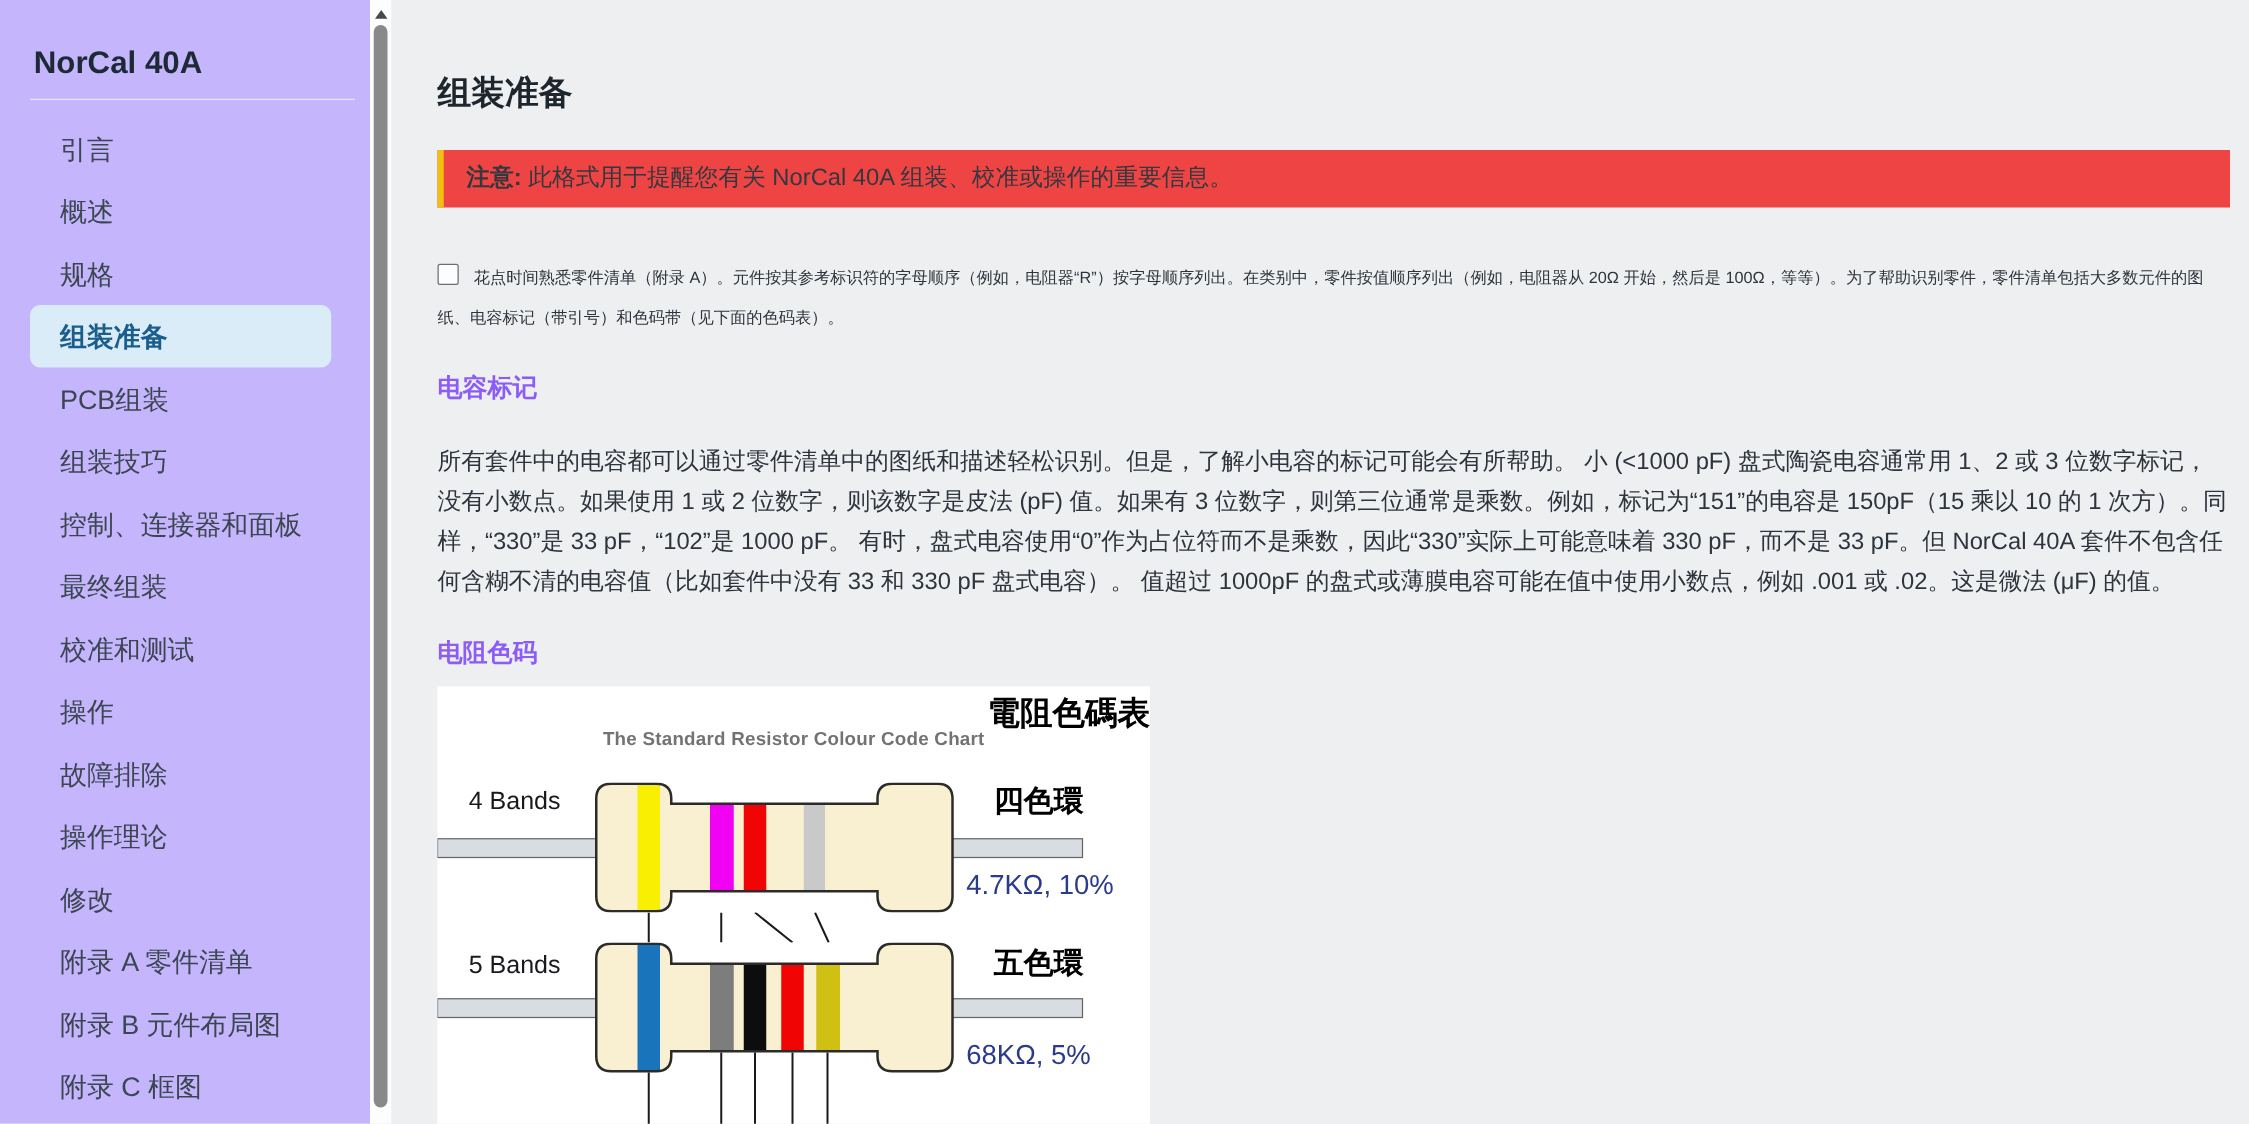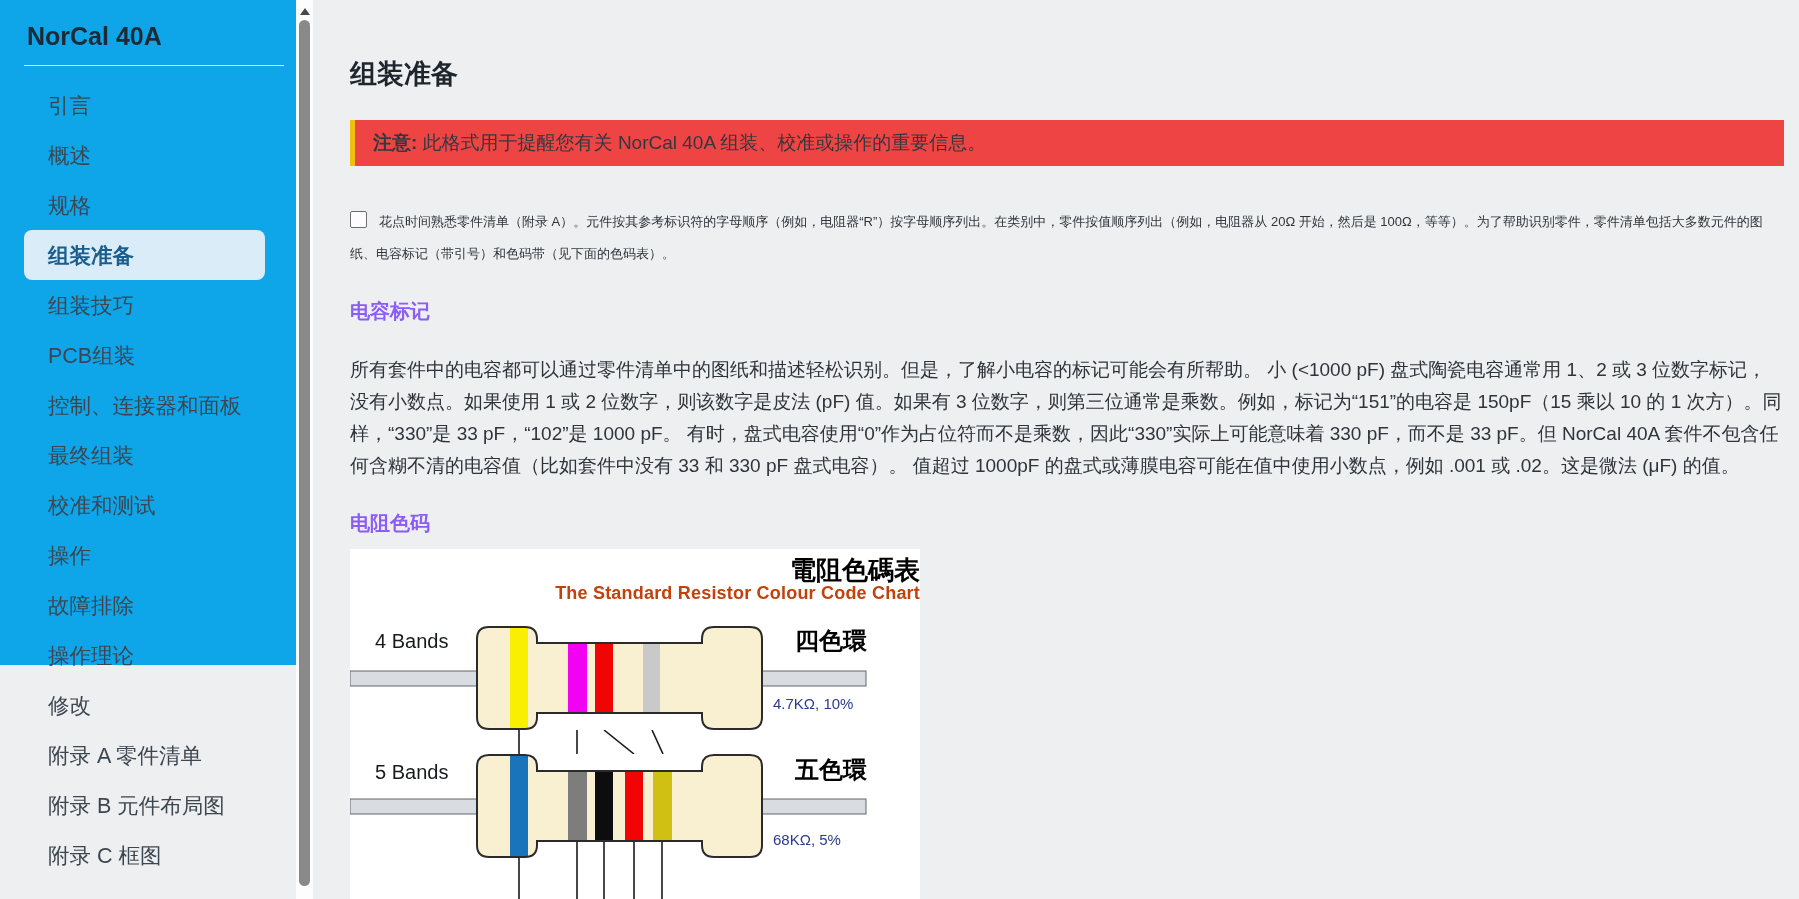--- a/index.html
+++ b/index.html
@@ -2,21 +2,21 @@
 <html><head>
 <meta charset="utf-8">
 <style>
   * { box-sizing: border-box; margin: 0; padding: 0; }
   html,body { width:1799px; height:899px; overflow:hidden; }
   body {
     font-family:"Liberation Sans","DejaVu Sans",sans-serif;
     background:#eeeff1; color:#2e343b; display:flex;
   }
   
-  .sidebar { width:296px; height:665px; background:#0ea5e9; flex:0 0 auto; padding-top:22px; }
+  .sidebar { width:296px; height:899px; background:#c4b5fd; flex:0 0 auto; padding-top:36px; }
   .sidebar-title { font-size:25px; font-weight:700; color:#1d2a35; padding-left:27px; }
   .sidebar-divider { border:none; border-top:1px solid #e4e8ec; margin:14px 12px 0 24px; }
   .nav { margin-top:14px; }
   .nav-item {
     height:50px; display:flex; align-items:center;
     margin:0 31px 0 24px; padding-left:24px;
     font-size:21.5px; color:#3c4650; cursor:pointer; border-radius:8px;
     white-space:nowrap;
   }
   .nav-item.active { background:#d9ecf8; color:#1b5e8e; font-weight:700; }
@@ -41,45 +41,45 @@
   .checkbox {
     display:inline-block; width:17px; height:17px; border:1.5px solid #6b6f75;
     border-radius:2px; background:#fdfdfd; margin-right:12px; vertical-align:-2px;
   }
   .section-heading { margin-top:30px; font-size:20px; font-weight:700; color:#8b5cf6; line-height:22px; }
   .body-para { margin-top:32px; font-size:19px; line-height:32px; }
   
   .figure { position:relative; margin-top:15px; width:570px; height:420px; background:#ffffff; }
   .fig-title-zh { position:absolute; top:4px; left:0; width:100%; text-align:right;
     font-size:26px; font-weight:700; color:#000; font-family:"Liberation Sans","DejaVu Sans",sans-serif; }
-  .fig-title-en { position:absolute; top:34px; left:0; width:100%; text-align:right;
-    font-size:18px; font-weight:700; color:#c2410c; letter-spacing:0.2px; }
+  .fig-title-en { position:absolute; top:34px; left:0; width:100%; text-align:center;
+    font-size:15px; font-weight:700; color:#737373; letter-spacing:0.2px; }
   .band-count-label { position:absolute; left:25px; font-size:20px; color:#17191c; }
   .ring-label { position:absolute; left:445px; font-size:24px; font-weight:700; color:#000; }
-  .value-label { position:absolute; left:423px; font-size:15px; color:#2a3a8c; }
+  .value-label { position:absolute; left:423px; font-size:22px; color:#2a3a8c; }
   .res-svg { position:absolute; left:0; }
   .lead { fill:#d9dde2; stroke:#63676c; stroke-width:1; }
   .res-body { fill:#f9efd1; }
   .res-outline { fill:none; stroke:#2b2b2b; stroke-width:2; }
   .map-line { stroke:#1a1a1a; stroke-width:1.6; }
 </style>
 </head>
 <body>
 
 <aside class="sidebar">
   <div class="sidebar-title">NorCal 40A</div>
   <hr class="sidebar-divider">
   <nav class="nav">
 
   <div class="nav-item">引言</div>
       <div class="nav-item">概述</div>
       <div class="nav-item">规格</div>
       <div class="nav-item active">组装准备</div>
+      <div class="nav-item">PCB组装</div>
       <div class="nav-item">组装技巧</div>
-      <div class="nav-item">PCB组装</div>
       <div class="nav-item">控制、连接器和面板</div>
       <div class="nav-item">最终组装</div>
       <div class="nav-item">校准和测试</div>
       <div class="nav-item">操作</div>
       <div class="nav-item">故障排除</div>
       <div class="nav-item">操作理论</div>
       <div class="nav-item">修改</div>
       <div class="nav-item">附录 A 零件清单</div>
       <div class="nav-item">附录 B 元件布局图</div>
       <div class="nav-item">附录 C 框图</div>

